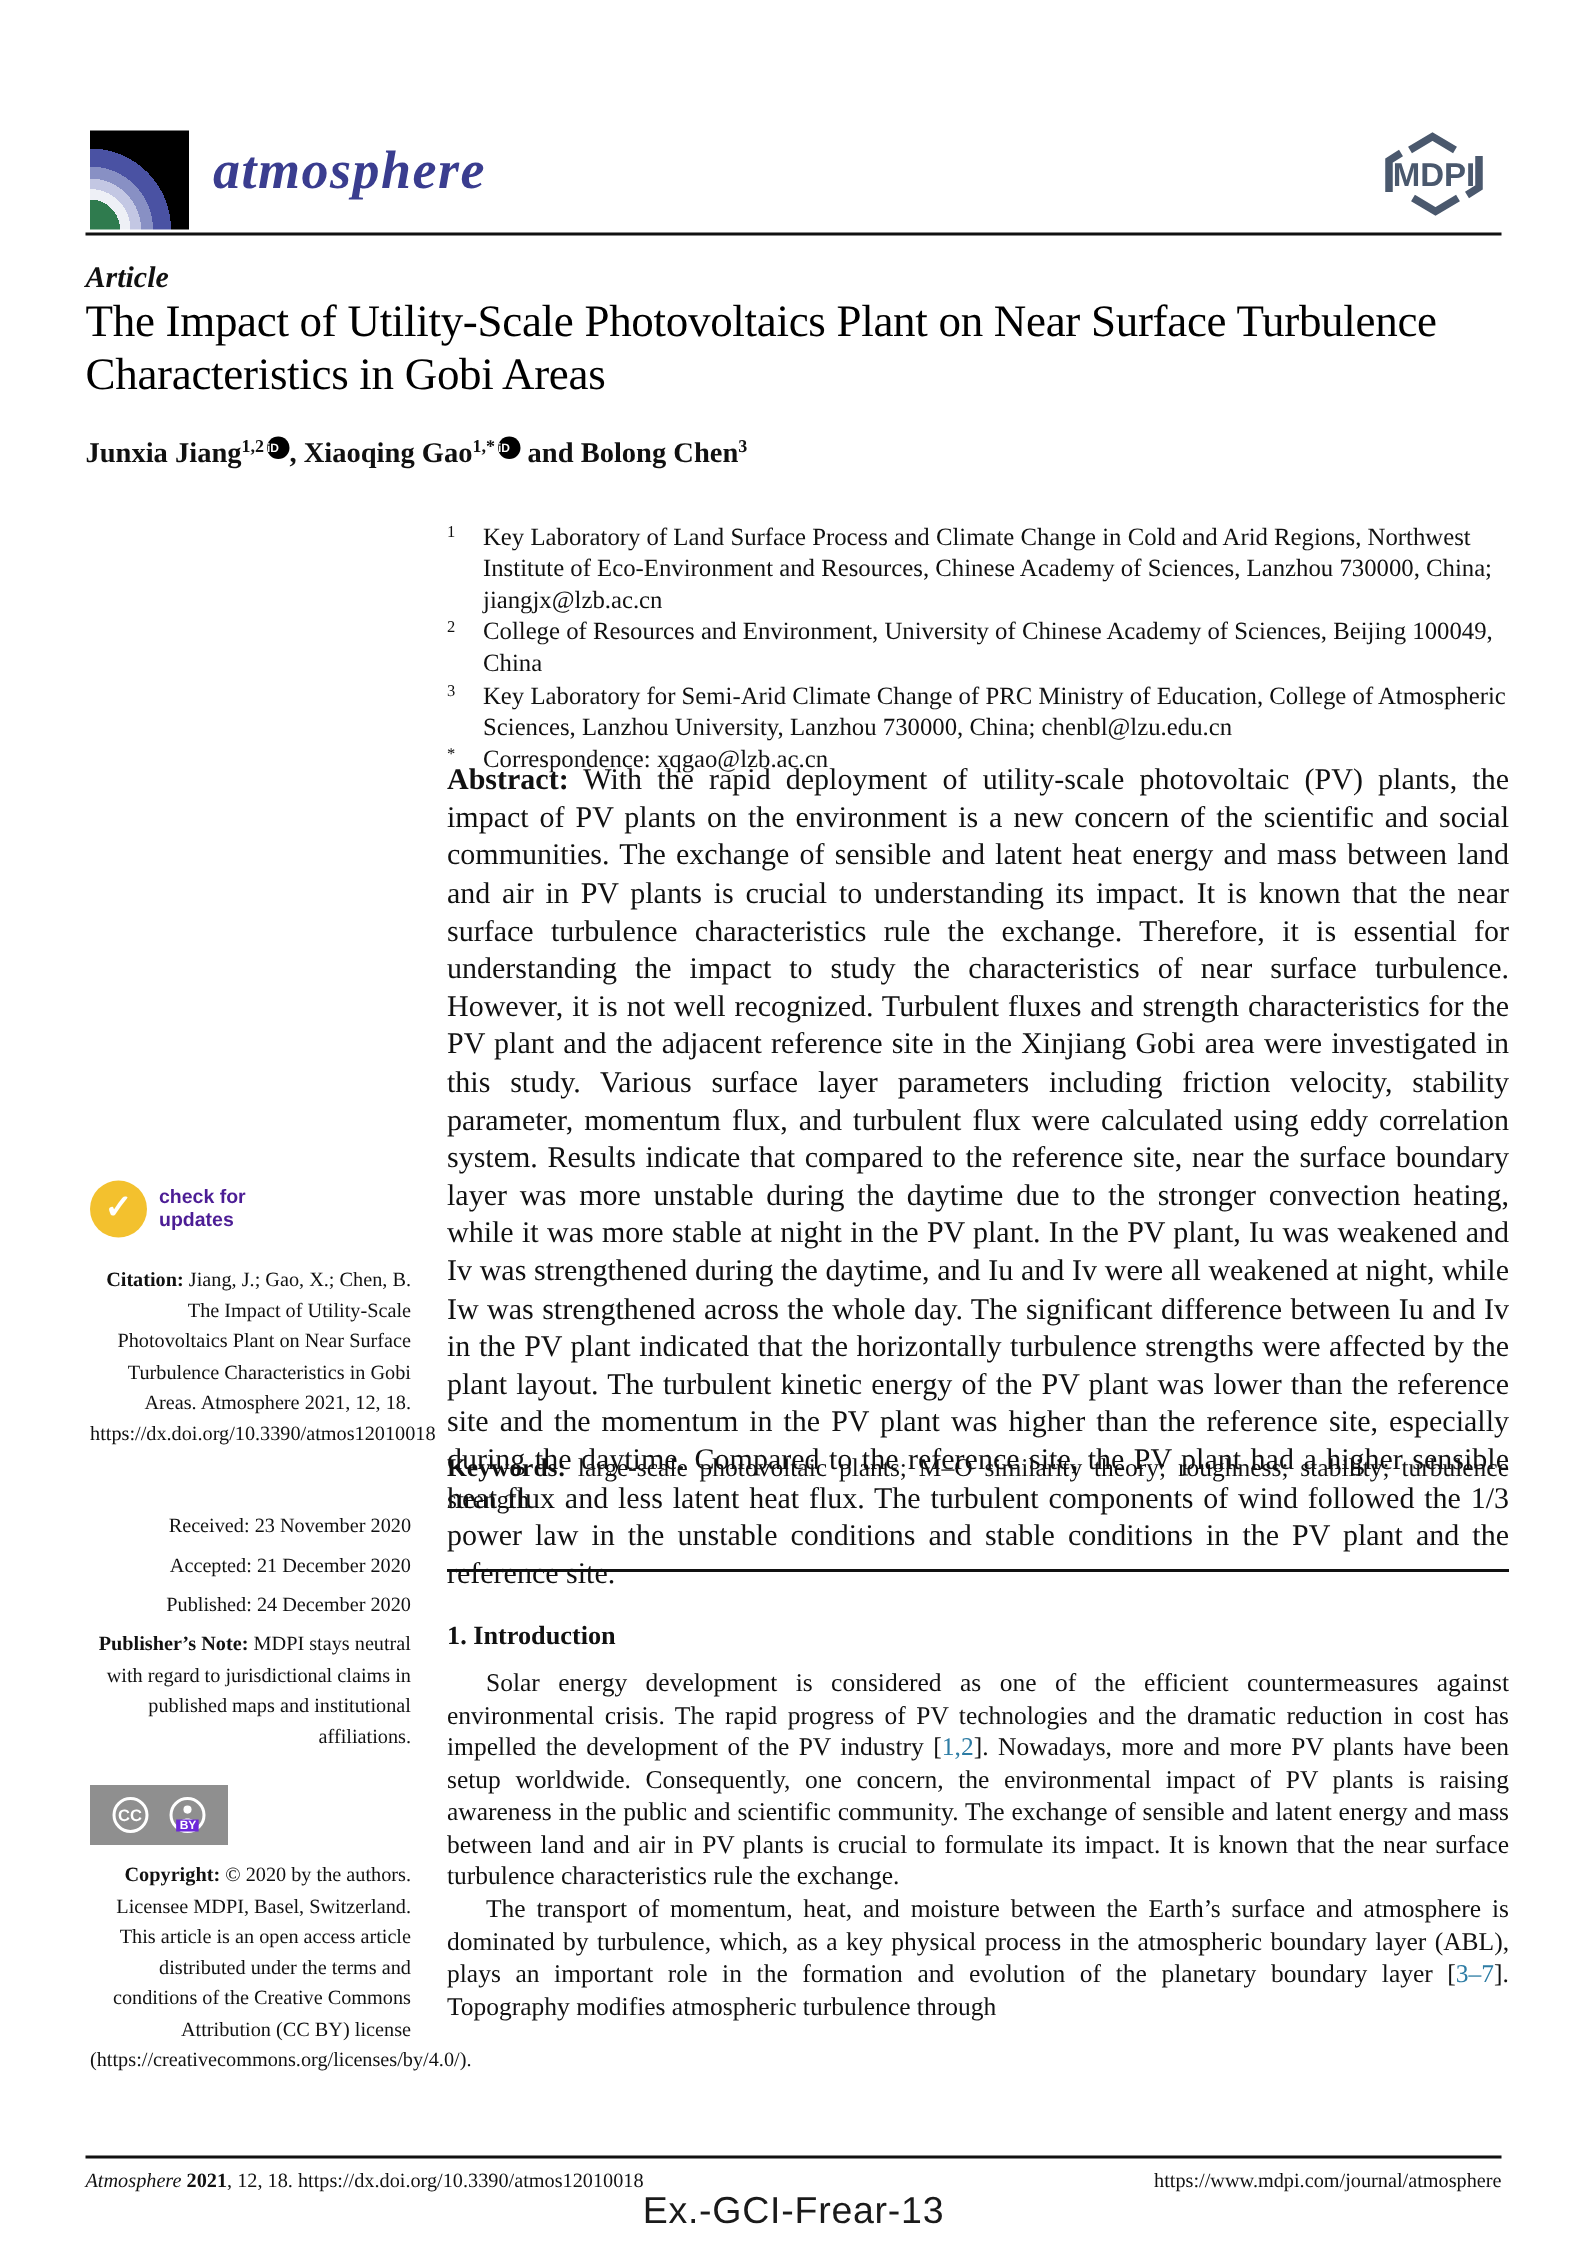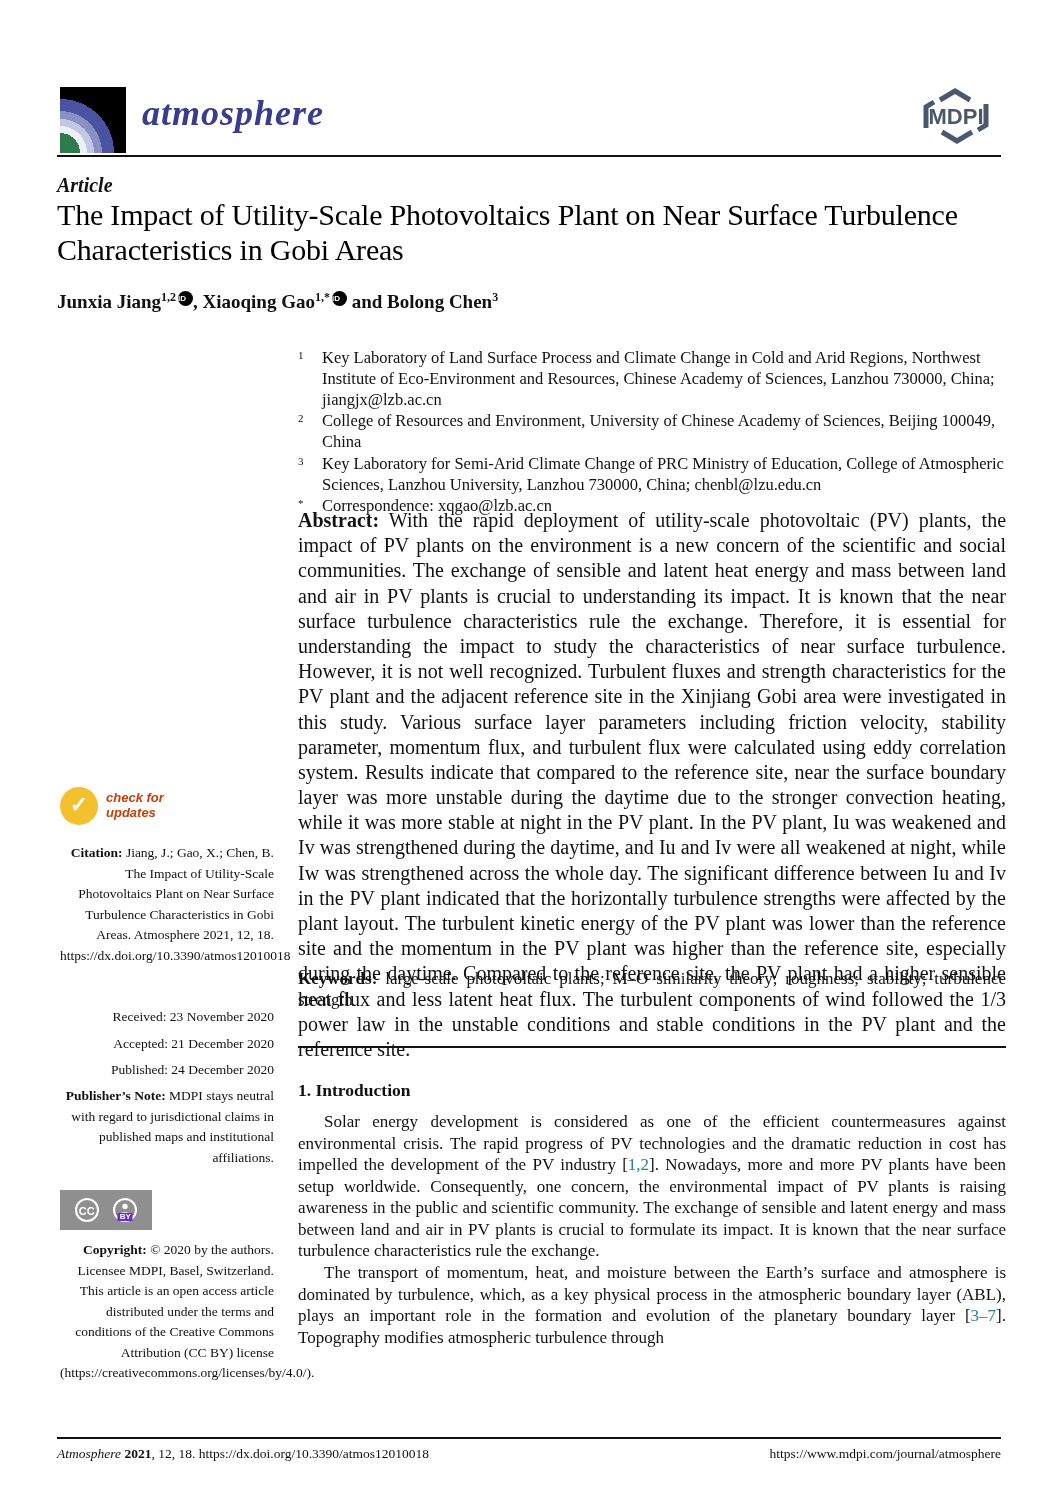--- a/index.html
+++ b/index.html
@@ -79,21 +79,21 @@
     position:absolute; left:60px; top:784px; width:130px; height:44px;
     display:flex; align-items:center; cursor:pointer;
   }
   .badge-circle {
     width:38px; height:38px; border-radius:50%; background:#f3c12e;
     color:#fff; font-size:22px; font-weight:bold; text-align:center; line-height:36px;
     flex:none; font-family:"Liberation Sans",sans-serif;
   }
   .badge-label {
     margin-left:8px; font-family:"Liberation Sans",sans-serif;
-    font-size:13px; font-weight:bold; color:#c2410c; line-height:1.15;font-style:italic;
+    font-size:13px; font-weight:bold; color:#4c1d95; line-height:1.15;
   }
   .side-block { position:absolute; left:60px; width:214px; font-size:13.5px; line-height:1.52;text-align:right; }
   .side-citation { top:843px; }
   .side-dates { top:1007px; }
   .side-dates div { margin-bottom:6px; }
   .side-pubnote { top:1086px; }
   .cc-badge {
     position:absolute; left:60px; top:1190px; width:92px; height:40px;
     background:#8f8f8f; display:flex; align-items:center; justify-content:space-evenly;
   }
@@ -204,14 +204,15 @@
       </svg>
       <span class="cc-by-label">BY</span>
     </span>
   </div>
 
   <div class="side-block side-copyright"><b>Copyright:</b><span> © 2020 by the authors. Licensee MDPI, Basel, Switzerland. This article is an open access article distributed under the terms and conditions of the Creative Commons Attribution (CC BY) license (https://creativecommons.org/licenses/by/4.0/).</span></div>
 
   <div class="footer-rule"></div>
   <div class="footer-left"><i>Atmosphere</i><b> 2021</b><span>, 12, 18. https://dx.doi.org/10.3390/atmos12010018</span></div>
   <div class="footer-right">https://www.mdpi.com/journal/atmosphere</div>
+  <div class="watermark">Ex.-GCI-Frear-13</div>
 
 </div>
 
 </body></html>

